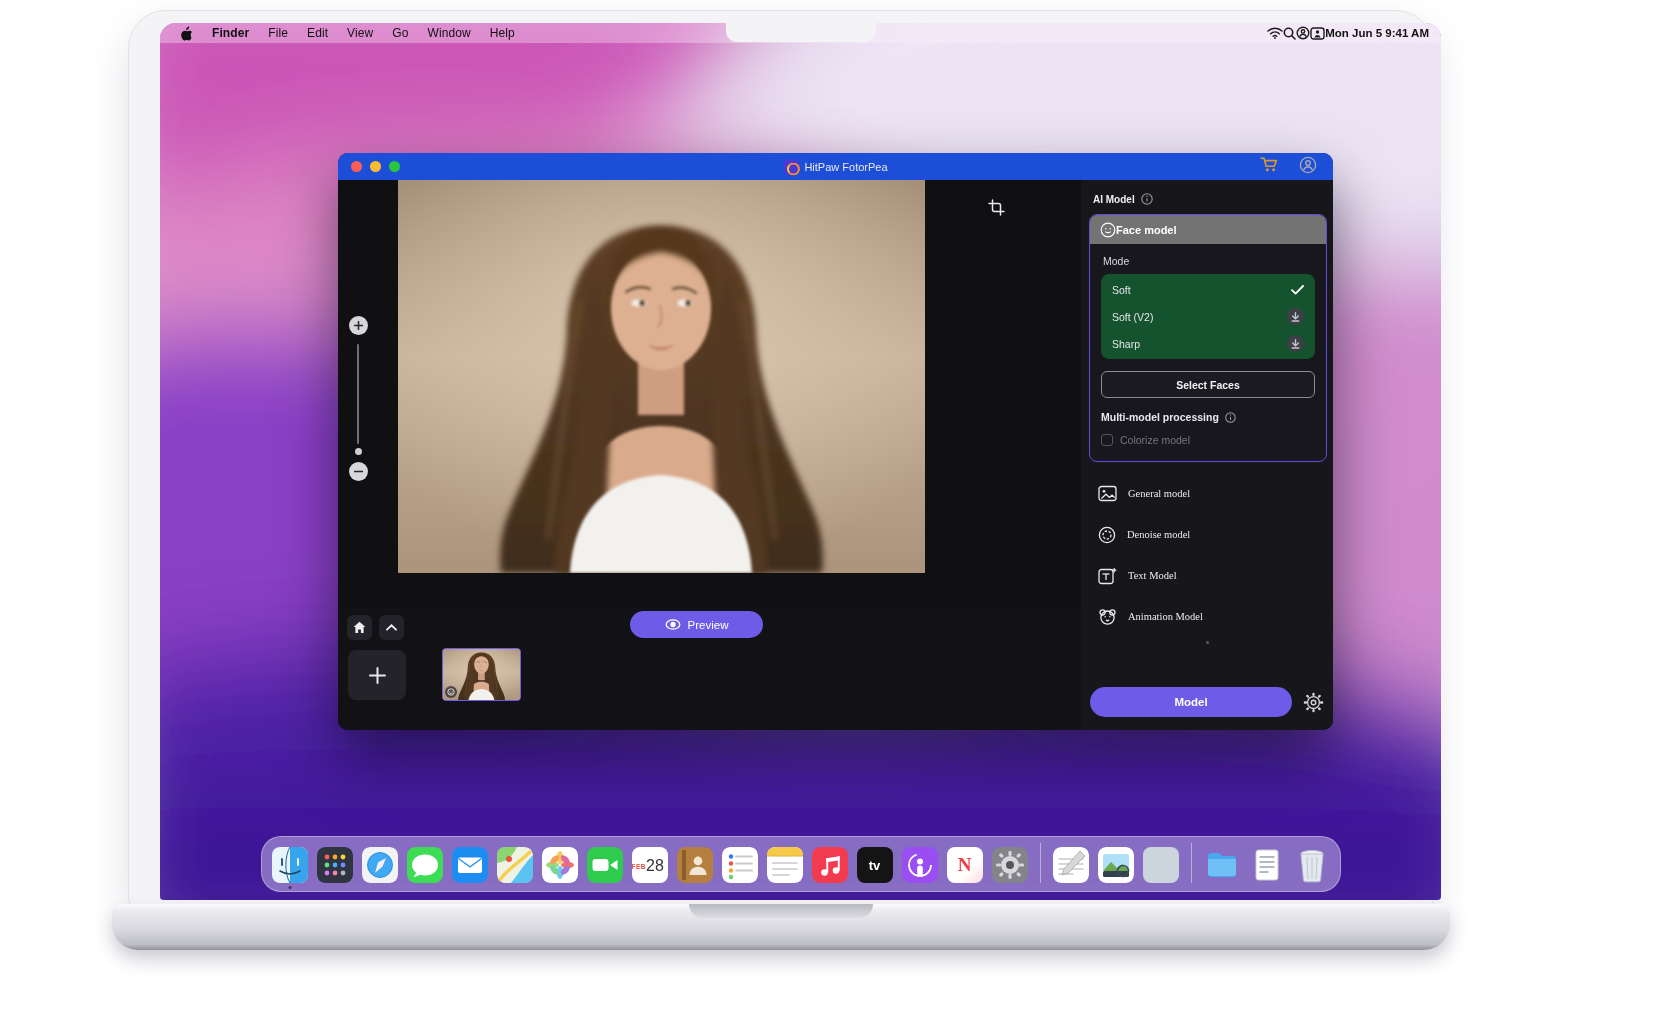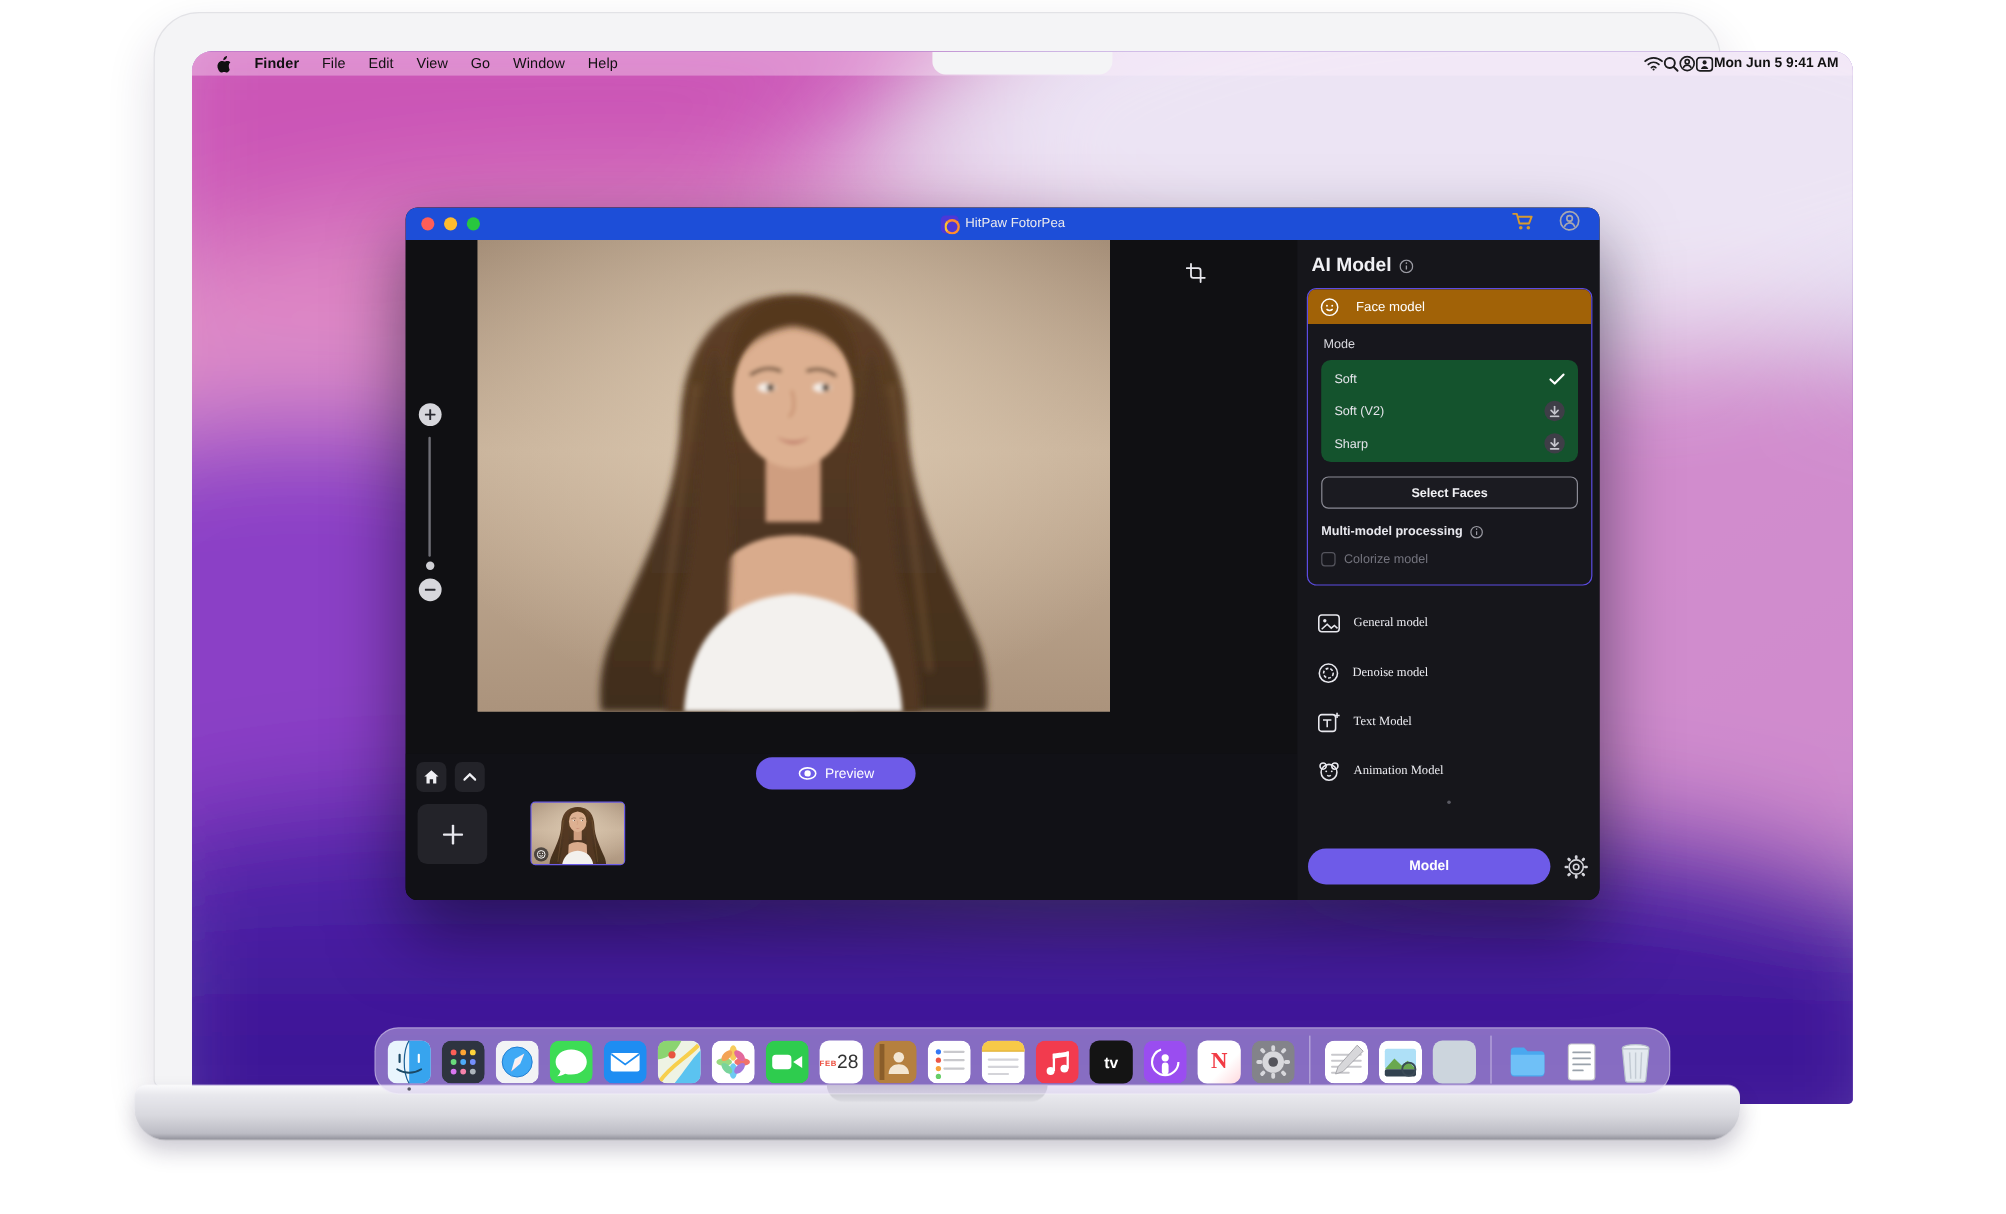--- a/index.html
+++ b/index.html
@@ -4,21 +4,21 @@
 <style>
   * { margin:0; padding:0; box-sizing:border-box; }
   html,body { width:1672px; height:1012px; background:#ffffff; font-family:"Liberation Sans", sans-serif; overflow:hidden; }
 
   .stage { position:relative; width:1672px; height:1012px; }
 
   
   .laptop-lid { position:absolute; left:128px; top:10px; width:1306px; height:896px;
     background:#f4f4f6; border:1px solid #e2e2e6; border-radius:38px 38px 6px 6px;
     box-shadow:0 18px 40px rgba(40,30,70,.14); }
-  .screen { position:absolute; left:31px; top:32px; width:1384px; height:877px;
+  .screen { position:absolute; left:31px; top:12px; width:1281px; height:877px;
     border-radius:16px 16px 4px 4px; overflow:hidden; background:#7a3bc0; }
   .laptop-base { position:absolute; left:112px; top:904px; width:1338px; height:46px;
     background:linear-gradient(#fbfbfd 0%, #e9e9ee 18%, #d9d9df 55%, #bdbdc5 88%, #8f8f98 100%);
     border-radius:10px 10px 26px 26px; box-shadow:0 10px 18px rgba(40,30,70,.22); }
   .base-notch { position:absolute; left:50%; top:0; transform:translateX(-50%); width:184px; height:14px;
     background:linear-gradient(#b9b9c1, #dcdce2); border-radius:0 0 14px 14px; }
   .camera-notch { position:absolute; left:50%; top:0; transform:translateX(-50%); width:150px; height:19px;
     background:#f4f4f6; border-radius:0 0 11px 11px; z-index:30; }
 
   
@@ -75,25 +75,25 @@
     border-radius:8px; display:flex; align-items:center; justify-content:center; }
   .thumb { position:absolute; left:104px; top:40px; width:79px; height:53px; border:1.5px solid #6c5ce7;
     border-radius:4px; overflow:hidden; background:#b5a089; }
   .thumb svg.tsvg { width:100%; height:100%; display:block; }
   .thumb-badge { position:absolute; left:2px; bottom:2px; width:12px; height:12px; border-radius:50%;
     background:rgba(20,20,24,.65); display:flex; align-items:center; justify-content:center; }
 
   
   .panel { width:252px; background:#16161b; position:relative; font-size:10.5px; }
   .panel-header { display:flex; align-items:center; gap:6px; padding:13px 0 0 12px;
-    color:#f0f0f4; font-size:16px; font-weight:700; }
+    color:#f0f0f4; font-size:10px; font-weight:700; }
   .facebox { margin:9px 6px 0 8px; border:1px solid #5c4ce4; border-radius:8px; overflow:hidden;
     background:#17171d; }
-  .fm-header { height:29px; background:#a16207; display:flex; align-items:center; gap:14px;
-    padding:0 10px; color:#fff; font-size:11px; font-weight:400; }
+  .fm-header { height:29px; background:#737373; display:flex; align-items:center; gap:0;
+    padding:0 10px; color:#fff; font-size:11px; font-weight:700; }
   .fb-inner { padding:9px 11px 10px; }
   .mode-label { color:#d9d9df; font-weight:400; margin:2px 0 7px 2px; }
   .mode-group { background:#14532d; border-radius:8px; padding:2px 0; }
   .mode-row { height:27px; display:flex; align-items:center; justify-content:space-between; padding:0 11px;
     color:#e4e4ea; }
   .dl-circle { width:17px; height:17px; border-radius:50%; background:#3e3e47; display:flex;
     align-items:center; justify-content:center; }
   .select-faces { margin-top:12px; height:27px; border:1px solid #8b8b95; border-radius:6px;
     display:flex; align-items:center; justify-content:center; color:#f2f2f5; font-weight:700; background:#1b1b21; }
   .multi-row { margin-top:13px; display:flex; align-items:center; gap:6px; color:#e8e8ee; font-weight:700; }

